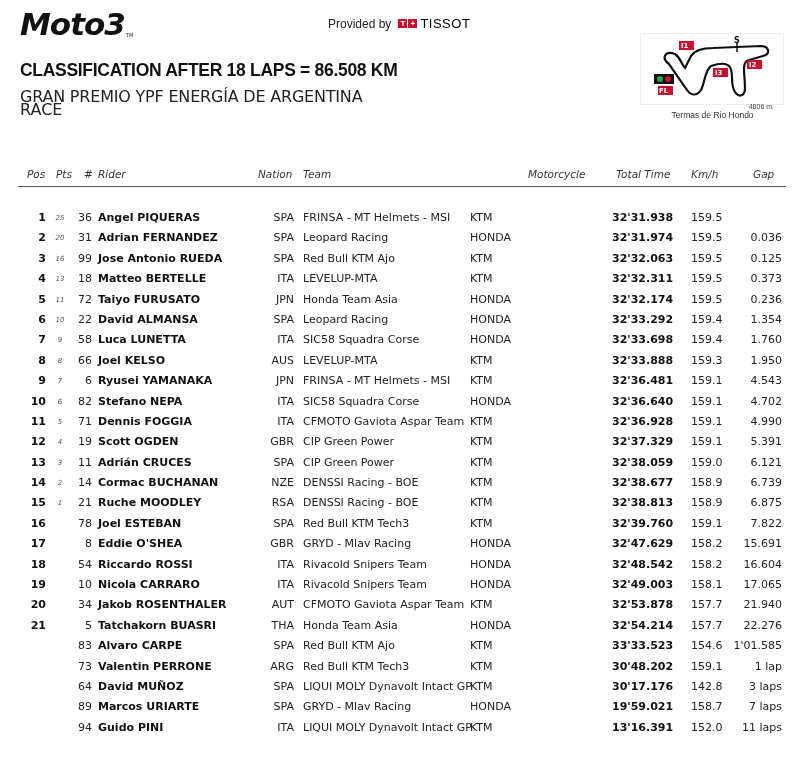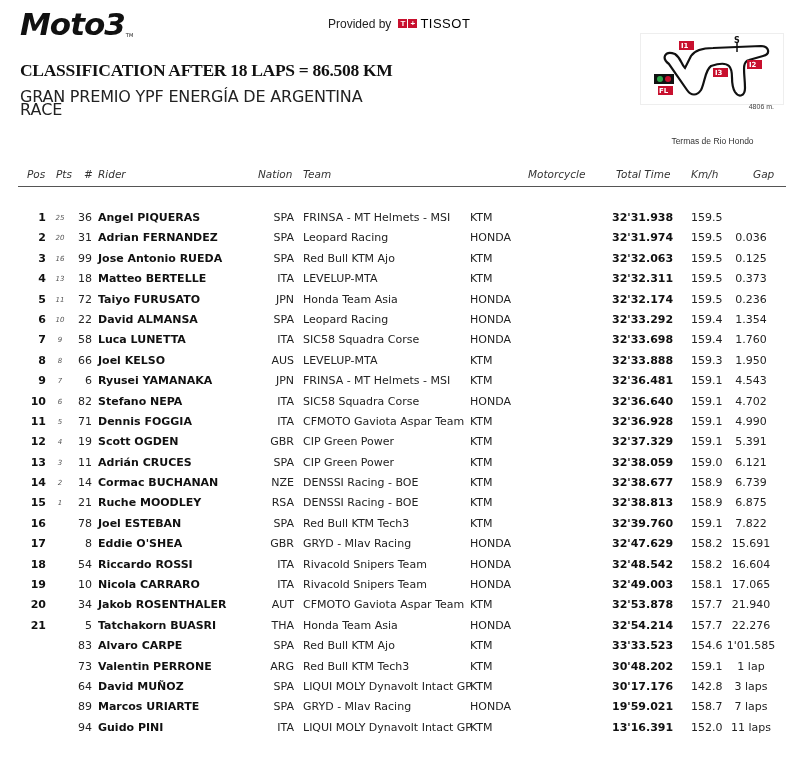--- a/index.html
+++ b/index.html
@@ -25,21 +25,21 @@
       display: inline-flex; margin-left: 7px; margin-right: 2px;
     }
     .tissot-mark span {
       display: inline-block; width: 9px; height: 9px; background: #c8102e;
       color: #fff; font-size: 8px; line-height: 9px; text-align: center; font-weight: bold;
       margin-right: 1px;
     }
     .tissot-text { font-weight: normal; font-size: 13px; letter-spacing: 0.5px; color: #000000; }
     .title {
       position: absolute; left: 20px; top: 60px;
-      font-family: Liberation Serif, serif; font-weight: bold; font-size: 17.5px;
+      font-family: Liberation Sans, sans-serif; font-weight: bold; font-size: 17.5px;
       letter-spacing: -0.3px; color: #111;
     }
     .subtitle {
       position: absolute; left: 20px; top: 87px;
       font-family: "DejaVu Sans", sans-serif; font-size: 16px; color: #222; letter-spacing: -0.2px;
     }
     .session {
       position: absolute; left: 20px; top: 100px;
       font-family: "DejaVu Sans", sans-serif; font-size: 16px; color: #222;
     }
@@ -48,21 +48,21 @@
     }
     .circuit-box {
       position: absolute; left: 0; top: 0; width: 142px; height: 70px;
       border: 1px solid #eee; background: #fff;
     }
     .circuit-length {
       position: absolute; right: 14px; top: 70px; font-size: 7px; color: #444;
       font-family: "Liberation Sans", sans-serif;
     }
     .circuit-name {
-      position: absolute; left: 655px; top: 136px; width: 115px; text-align: center;
+      position: absolute; left: 655px; top: 110px; width: 115px; text-align: center;
       font-size: 8.5px; color: #333; font-family: "Liberation Sans", sans-serif;
     }
     .header-row {
       position: absolute; left: 18px; top: 166px; width: 768px; height: 20px;
       border-bottom: 1.5px solid #555;
       font-style: italic; font-size: 10.5px; color: #333;
       font-family: "DejaVu Sans", sans-serif;
     }
     .hcell { position: absolute; top: 2px; white-space: nowrap; }
     .rows { position: absolute; left: 0; top: 208px; width: 800px; }
@@ -73,21 +73,21 @@
     .cell { position: absolute; top: 3px; white-space: nowrap; }
     .c-pos { left: 20px; width: 26px; text-align: right; font-weight: bold; color: #111; }
     .c-pts { left: 53px; width: 14px; text-align: center; font-size: 7px; font-style: italic; color: #555; top: 6px; }
     .c-num { left: 72px; width: 20px; text-align: right; }
     .c-rider { left: 98px; font-weight: bold; color: #111; }
     .c-nation { left: 254px; width: 40px; text-align: right; }
     .c-team { left: 303px; }
     .c-moto { left: 470px; width: 118px; text-align: left; }
     .c-time { left: 612px; width: 67px; text-align: left; font-weight: bold; color: #111; }
     .c-kmh { left: 691px; }
-    .c-gap { left: 720px; width: 62px; text-align: center; }
+    .c-gap { left: 720px; width: 62px; text-align: right; }
     .nc-label {
       position: relative; height: 20px;
       font-family: "DejaVu Sans", sans-serif; font-size: 11px; font-weight: bold; font-style: italic; color: #111;
     }
     .nc-label span { position: absolute; left: 20px; top: 3px; }
   </style>
 </head>
 <body>
 
 <div class="logo">

